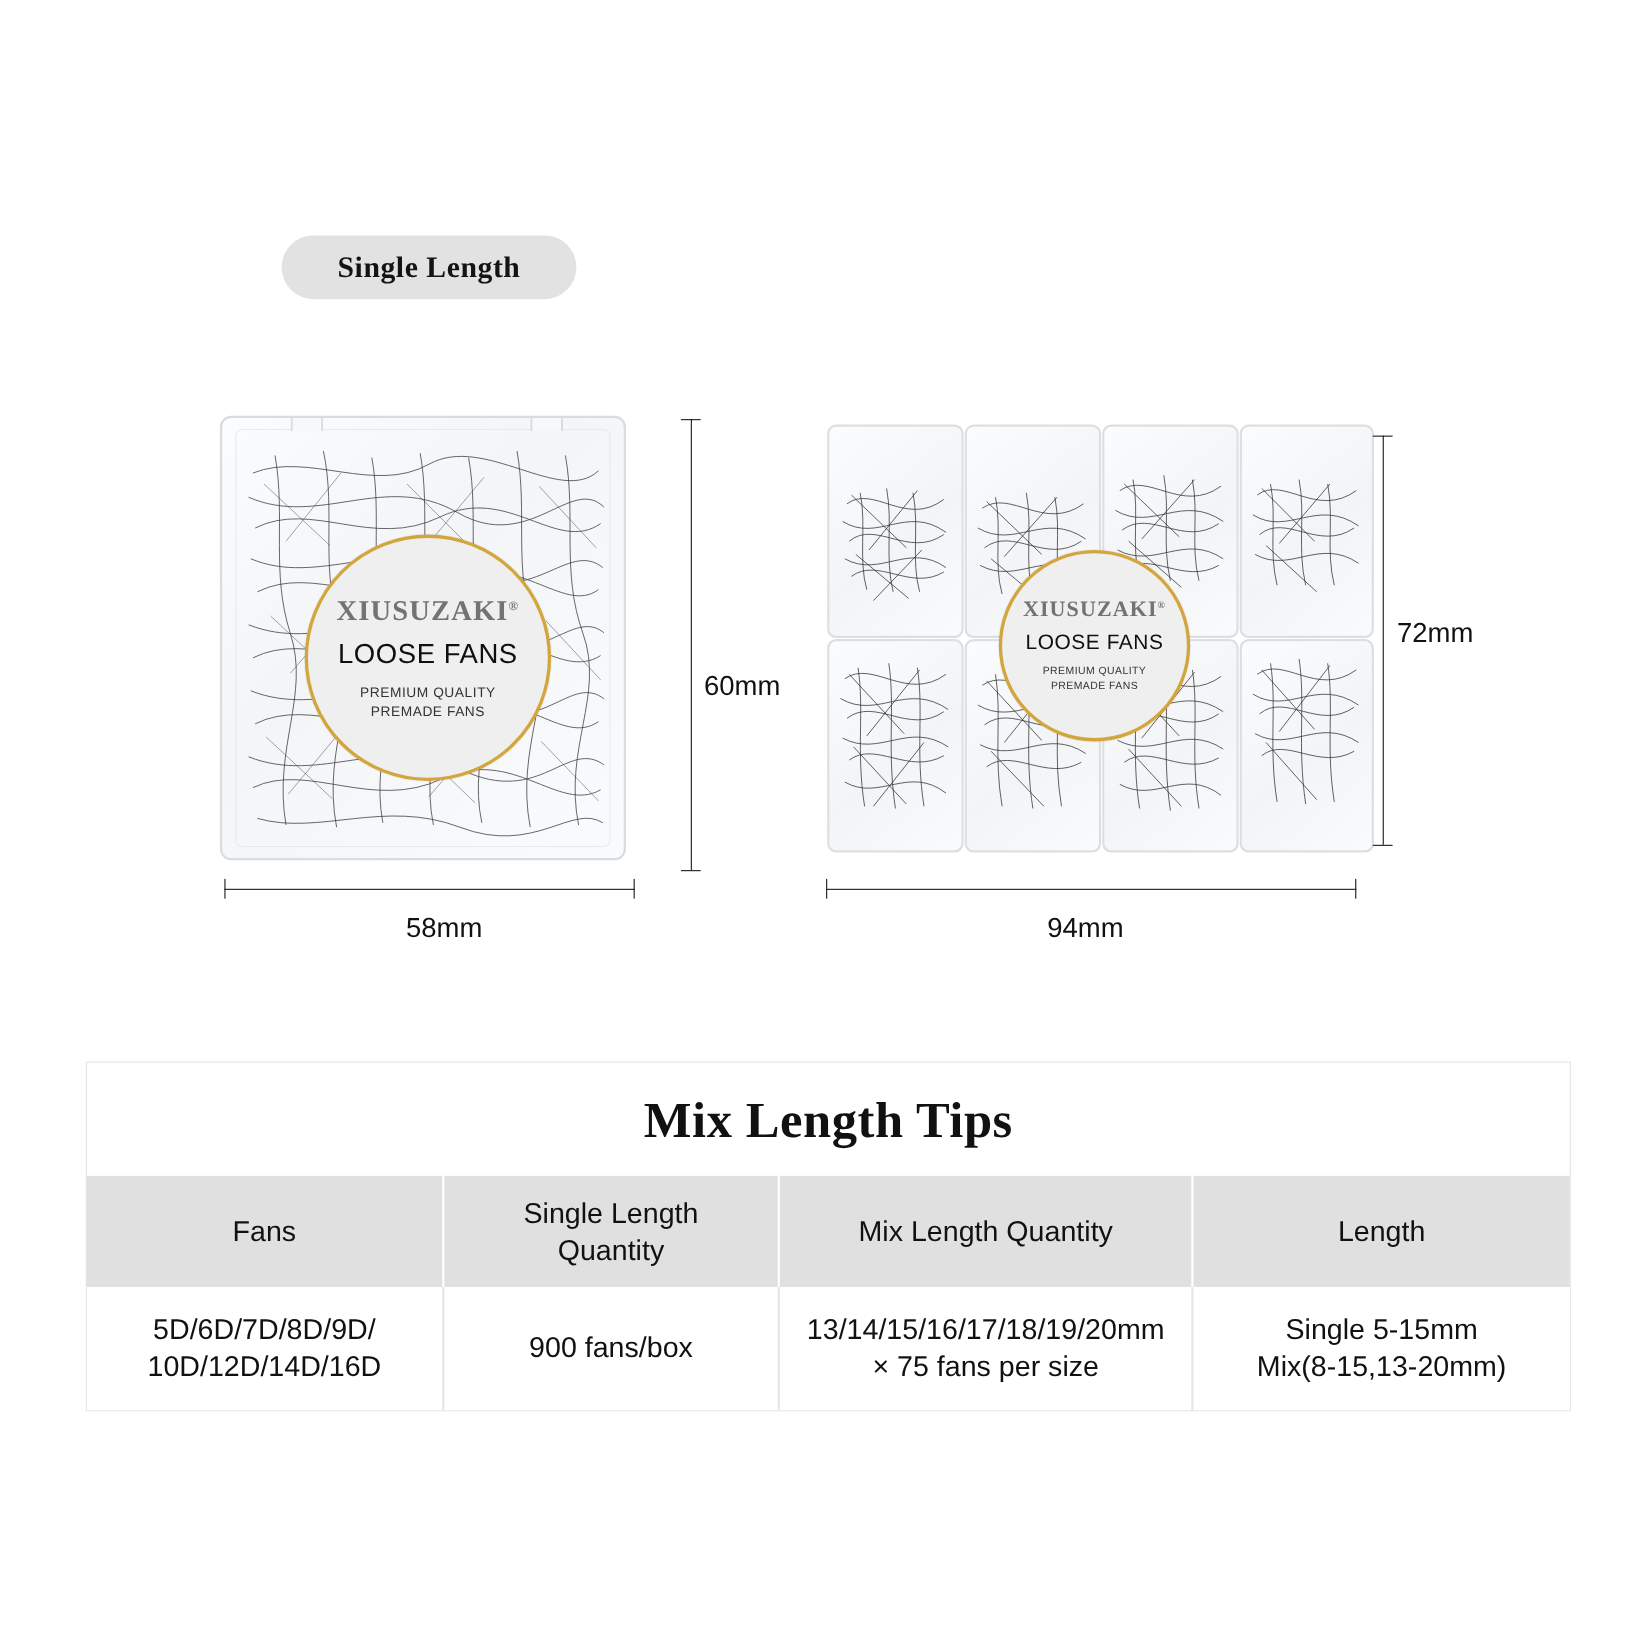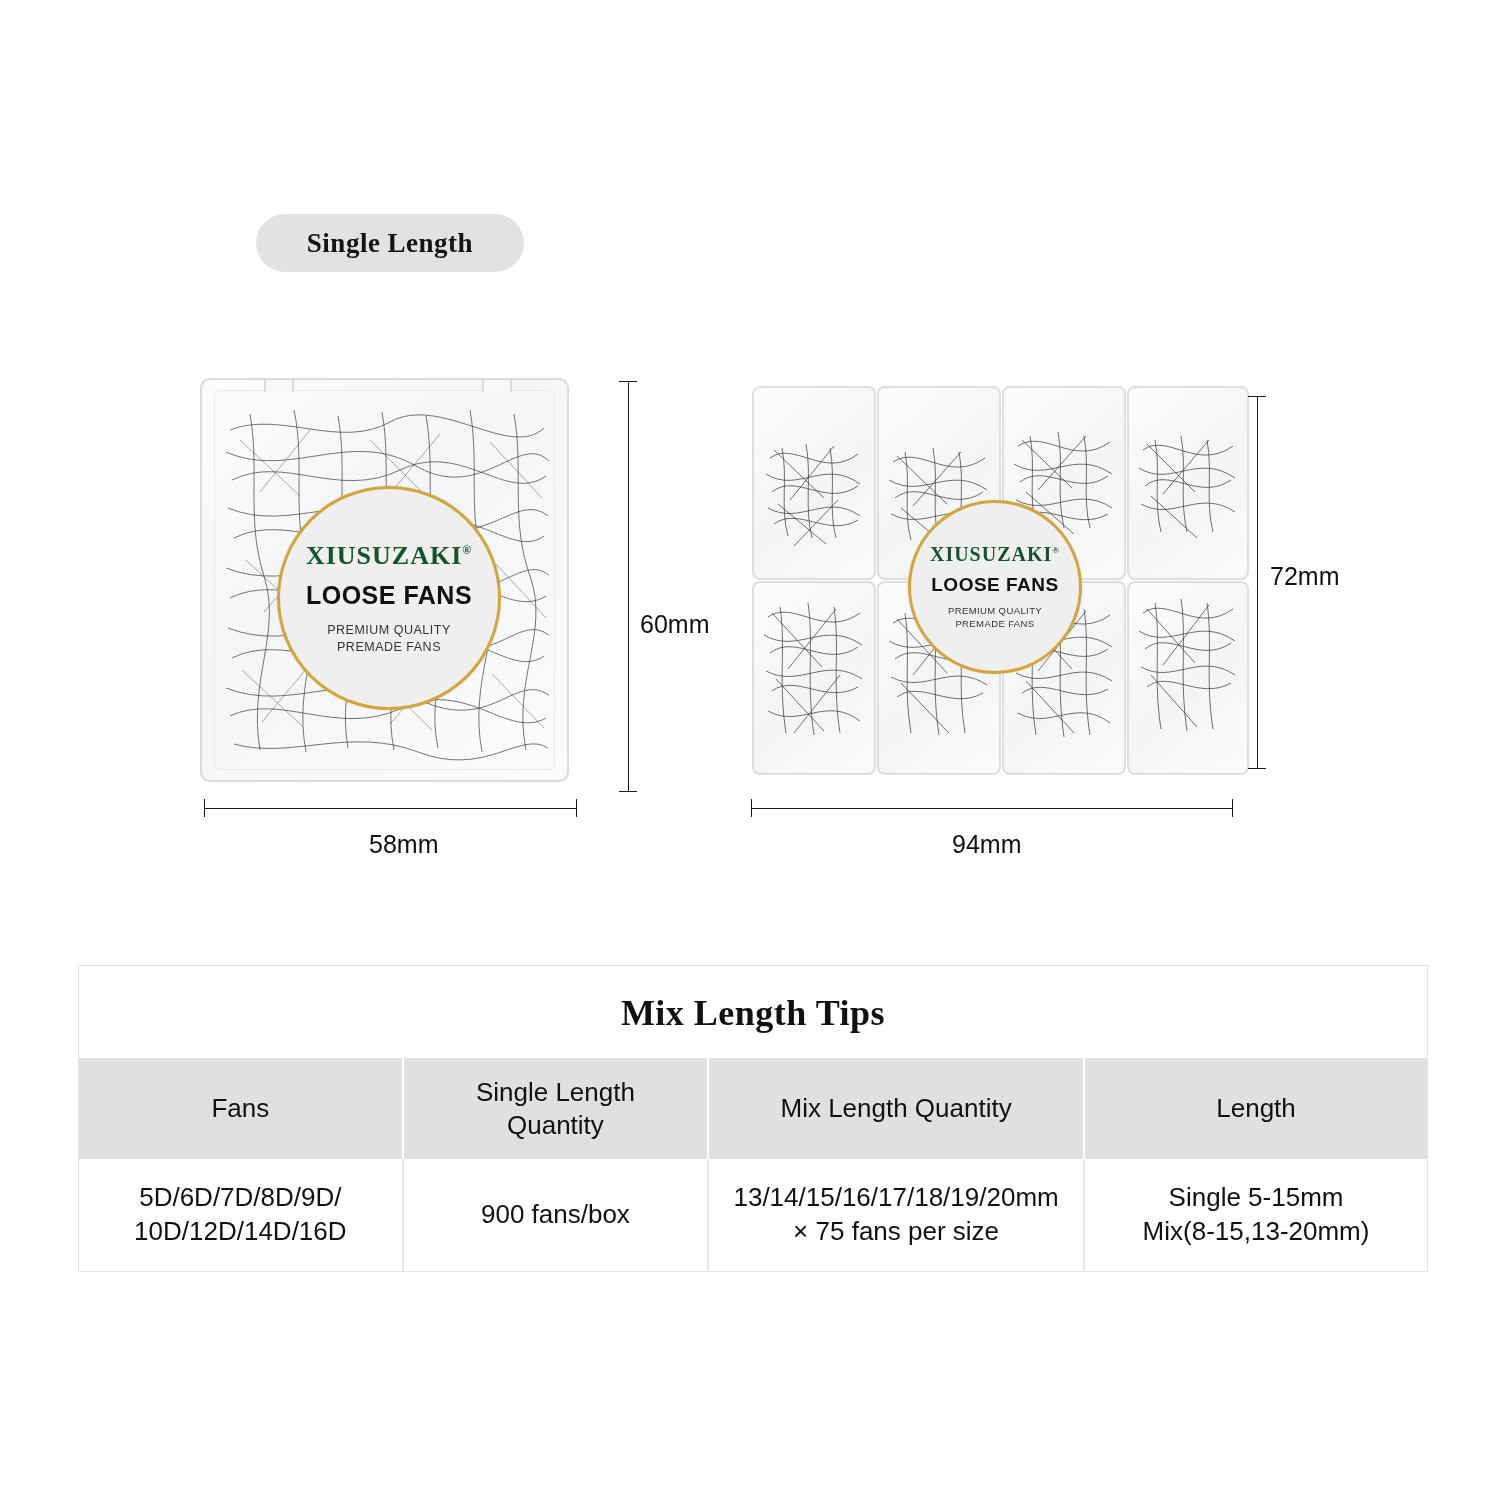--- a/index.html
+++ b/index.html
@@ -108,31 +108,31 @@
     box-shadow: 0 0 0 1px rgba(0,0,0,.04);
     display: flex;
     flex-direction: column;
     align-items: center;
     justify-content: center;
     text-align: center;
   }
   .disc .brand {
     font-family: "Liberation Serif", serif;
     font-weight: bold;
-    color: #14532d;
+    color: #737373;
     letter-spacing: 1px;
     position: relative;
   }
   .disc .brand sup {
     font-size: 0.45em;
     vertical-align: super;
   }
   .disc .loose {
     font-family: "Liberation Sans", sans-serif;
-    font-weight: bold;
+    font-weight: normal;
     color: #101010;
   }
   .disc .sub {
     font-family: "Liberation Sans", sans-serif;
     color: #333;
     line-height: 1.35;
   }
   #disc-single {
     left: 277px; top: 486px; width: 218px; height: 218px;
   }
@@ -173,21 +173,21 @@
     left: 78px;
     top: 965px;
     width: 1348px;
     border: 1px solid #e3e3e3;
     background: #fff;
   }
   .table-title {
     text-align: center;
     font-family: "Liberation Serif", serif;
     font-weight: bold;
-    font-size: 36px;
+    font-size: 46px;
     letter-spacing: .5px;
     padding: 26px 0 24px 0;
     color: #111;
   }
   table {
     width: 100%;
     border-collapse: collapse;
     table-layout: fixed;
   }
   thead th {

